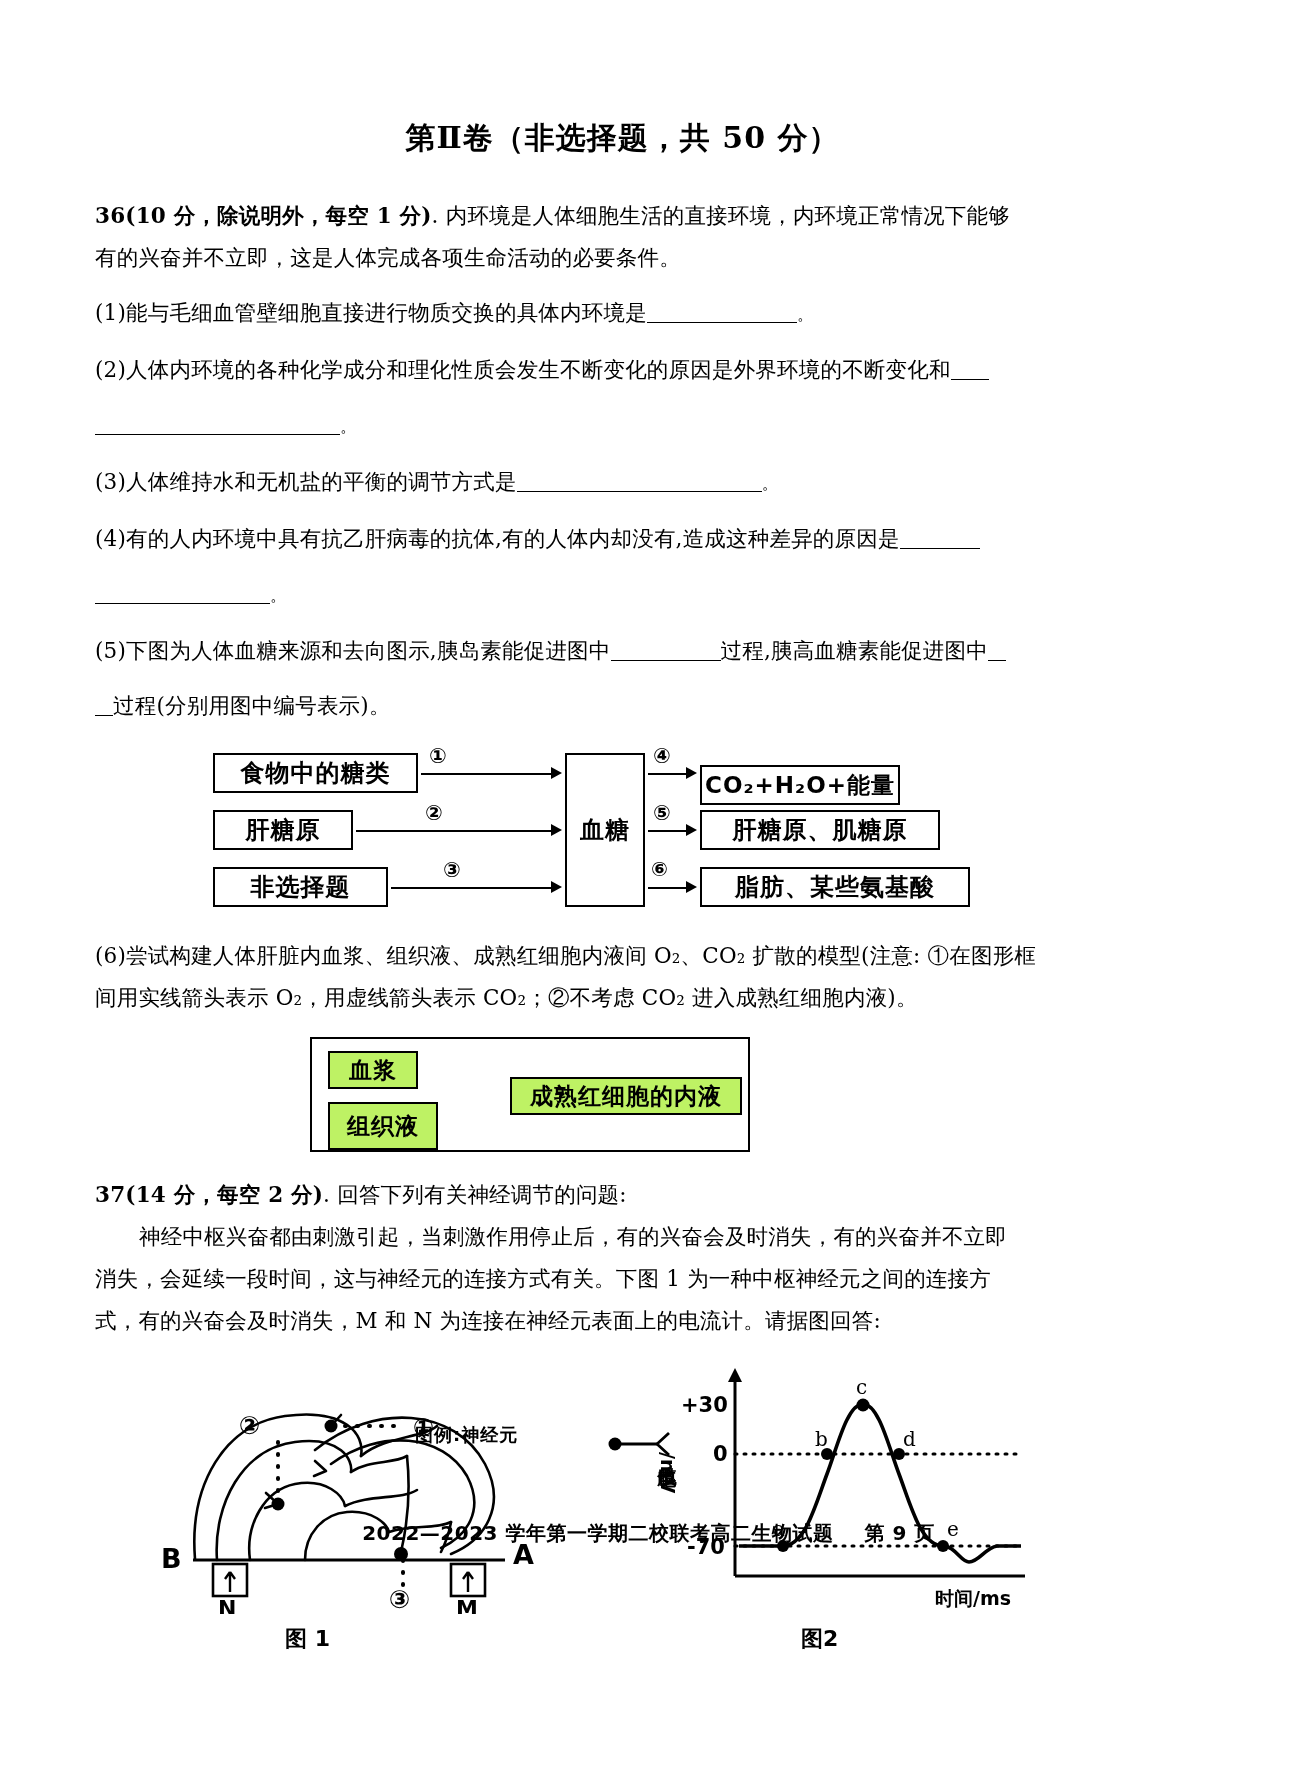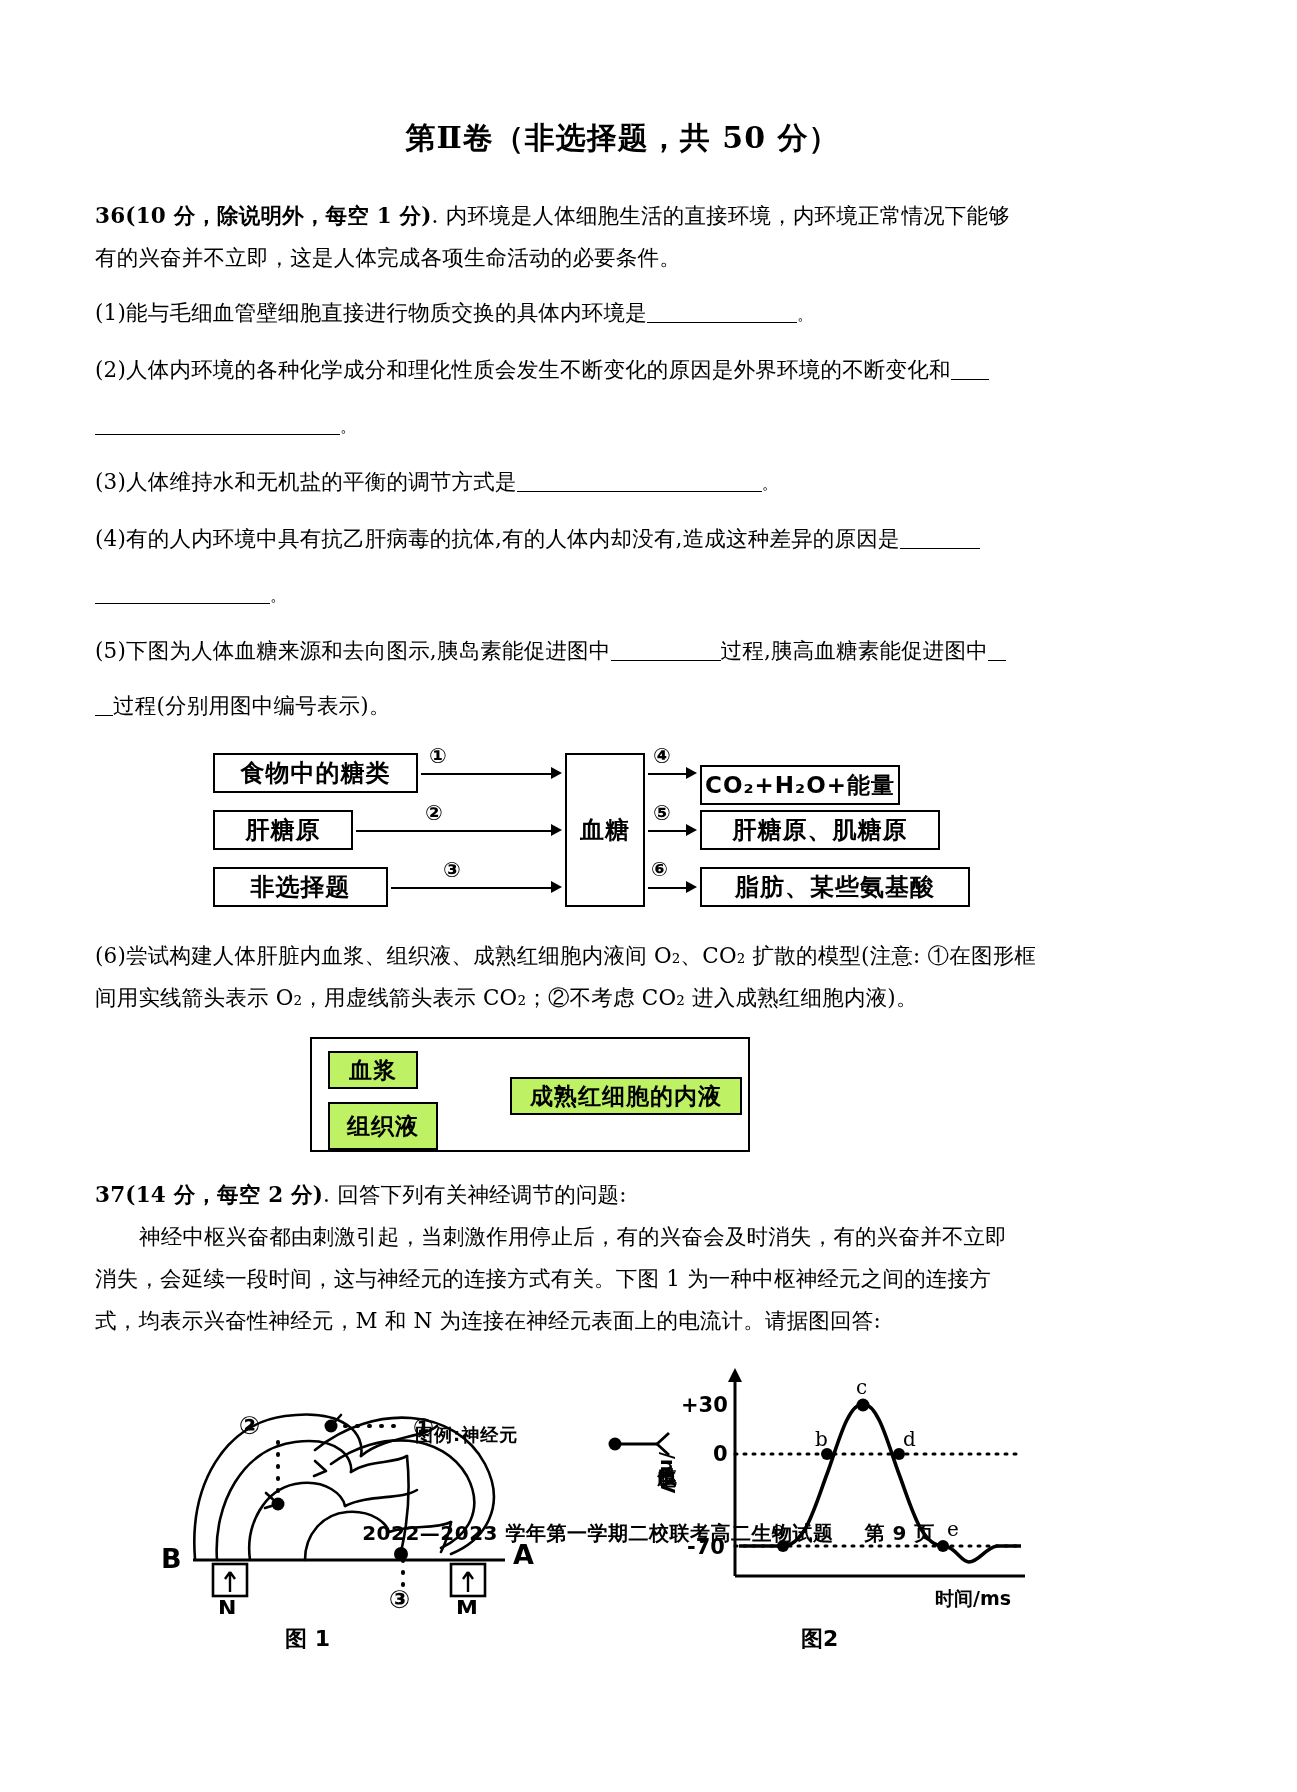--- a/index.html
+++ b/index.html
@@ -266,21 +266,21 @@
       <div class="mbox" style="left:198px; top:38px; width:232px; height:38px;">成熟红细胞的内液</div>
     </div>
   </div>
 
   <div class="q-block" style="margin-top:22px;">
     <p class="body">
       <span class="bold">37(14 分，每空 2 分)</span><span>. 回答下列有关神经调节的问题:</span>
     </p>
     <p class="body" style="text-indent:44px;">神经中枢兴奋都由刺激引起，当刺激作用停止后，有的兴奋会及时消失，有的兴奋并不立即</p>
     <p class="body">消失，会延续一段时间，这与神经元的连接方式有关。下图 1 为一种中枢神经元之间的连接方</p>
-    <p class="body">式，均表示兴奋性神经元，M 和 N 为连接在神经元表面上的电流计。请据图回答:</p>
+    <p class="body">式，有的兴奋会及时消失，M 和 N 为连接在神经元表面上的电流计。请据图回答:</p>
 
     <div class="fig-row">
 
       <svg style="position:absolute; left:60px; top:8px;" width="420" height="250" viewBox="0 0 420 250">
         <g fill="none" stroke="#000" stroke-width="2.6" stroke-linecap="round">
 
           <path d="M40,195 C34,120 70,60 130,52 C190,44 210,70 206,92"></path>
           <path d="M62,196 C58,140 88,84 140,78 C186,72 198,96 196,108"></path>
           <path d="M206,92 C230,72 268,74 282,62"></path>
           <path d="M196,108 C214,96 238,100 252,92"></path>

